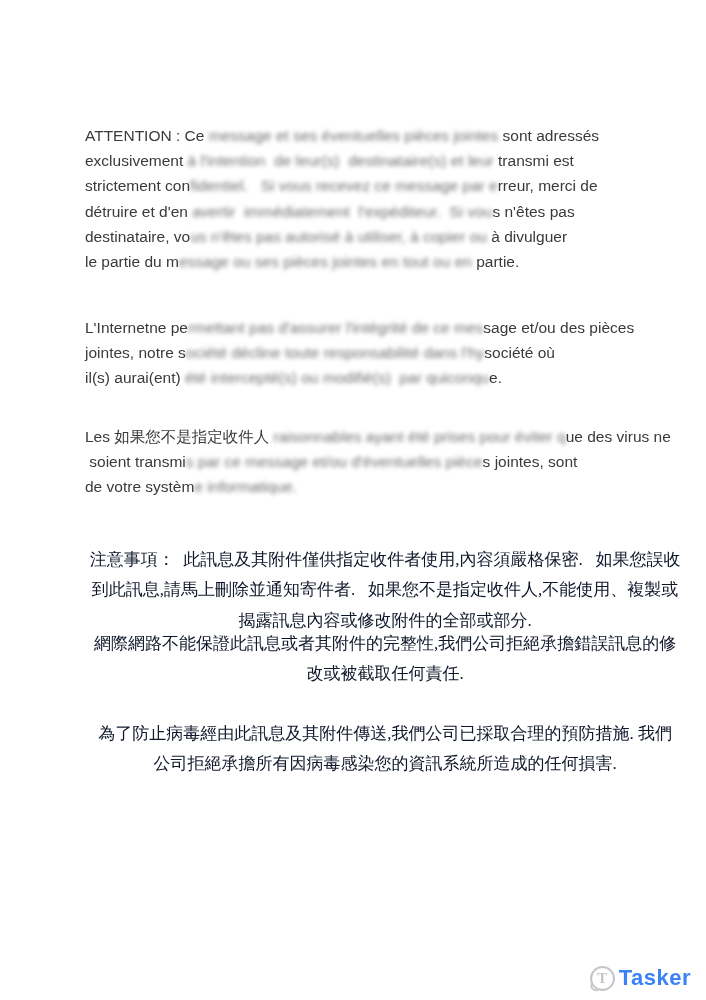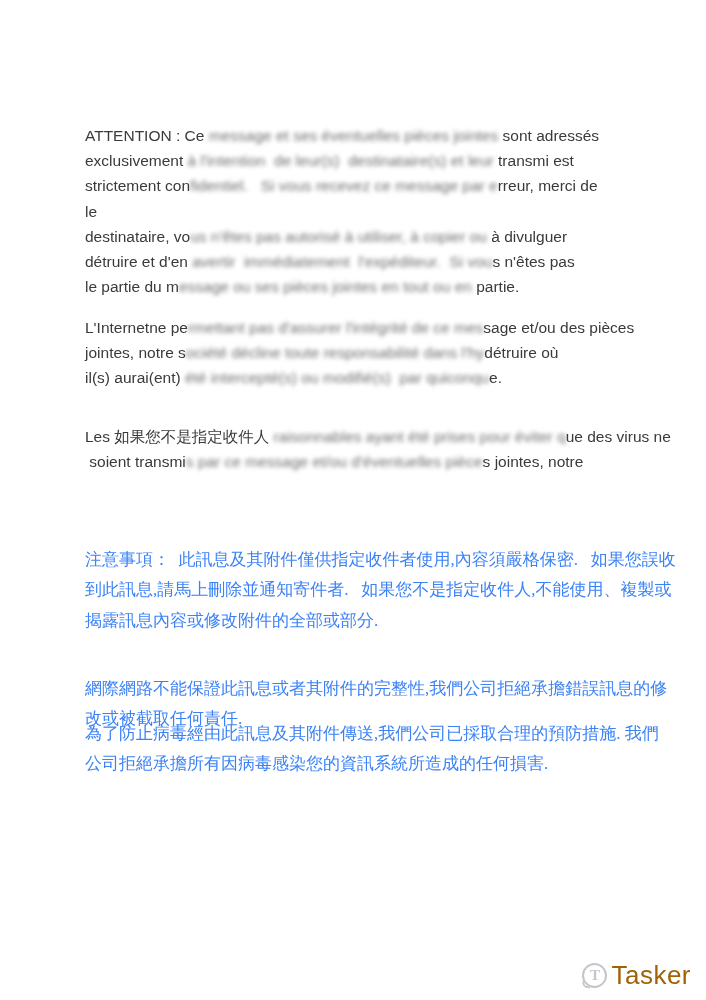--- a/index.html
+++ b/index.html
@@ -25,35 +25,36 @@
   }
   .lang-fr {
     font-family: "Liberation Sans", sans-serif;
     font-size: 15.5px;
     color: #3a3a3a;
   }
   .lang-fr .line { line-height: 25.2px; height: 25.2px; }
   .lang-zh {
     font-family: "Liberation Serif", "DejaVu Serif", serif;
     font-size: 17px;
-    color: #3b82f6;
+    color: #0f172a;
+    text-align: center;
   }
   .lang-zh .line { line-height: 30.4px; height: 30.4px; }
   .seg { filter: blur(0.3px); margin-top: 32px; }
   .lang-zh .seg { filter: blur(0.55px); }
   .seg.redacted {
     filter: blur(2.3px);
     color: #6f6f6f;
   }
   
   .para-0 { top: 123px; }
   .para-1 { top: 315px; }
   .para-2 { top: 424px; }
   .para-3 { top: 545px; }
-  .para-4 { top: 674px; }
+  .para-4 { top: 629px; }
   .para-5 { top: 719px; }
 
   
   .watermark {
     position: absolute;
     right: 15px; bottom: 9px;
     display: flex; align-items: center;
     color: #c5c5ca;
     user-select: none;
   }
@@ -78,48 +79,48 @@
   }
   .wm-letter {
     font-family: "Liberation Serif", serif;
     font-weight: 700;
     font-size: 15px;
     line-height: 1;
     color: #c5c5ca;
   }
   .wm-text {
     font-family: "Liberation Sans", sans-serif;
-    font-weight: 400;
-    font-size: 26px;
+    font-weight: 700;
+    font-size: 22px;
     letter-spacing: 0.5px;
-    color: #a16207;
+    color: #3b82f6;
   }
 </style>
 </head>
 <body>
 
 <div class="page">
   <div id="document-content">
       <div class="para para-0 lang-fr">
         <span class="line"><span class="seg">ATTENTION : Ce</span><span class="seg redacted"> message et ses éventuelles pièces jointes </span><span class="seg">sont adressés</span></span>
         <span class="line"><span class="seg">exclusivement </span><span class="seg redacted">à l'intention  de leur(s)  destinataire(s) et leur</span><span class="seg"> transmi est</span></span>
         <span class="line"><span class="seg">strictement con</span><span class="seg redacted">fidentiel.   Si vous recevez ce message par e</span><span class="seg">rreur, merci de</span></span>
-        <span class="line"><span class="seg">le</span></span>
+        <span class="line"><span class="seg">détruire et d'en</span><span class="seg redacted"> avertir  immédiatement  l'expéditeur.  Si vou</span><span class="seg">s n'êtes pas</span></span>
         <span class="line"><span class="seg">destinataire, vo</span><span class="seg redacted">us n'êtes pas autorisé à utiliser, à copier ou</span><span class="seg"> à divulguer</span></span>
-        <span class="line"><span class="seg">détruire et d'en</span><span class="seg redacted"> avertir  immédiatement  l'expéditeur.  Si vou</span><span class="seg">s n'êtes pas</span></span>
         <span class="line"><span class="seg">le partie du m</span><span class="seg redacted">essage ou ses pièces jointes en tout ou en</span><span class="seg"> partie.</span></span>
       </div>
       <div class="para para-1 lang-fr">
         <span class="line"><span class="seg">L'Internetne pe</span><span class="seg redacted">rmettant pas d'assurer l'intégrité de ce mes</span><span class="seg">sage et/ou des pièces</span></span>
-        <span class="line"><span class="seg">jointes, notre s</span><span class="seg redacted">ociété décline toute responsabilité dans l'hy</span><span class="seg">détruire où</span></span>
+        <span class="line"><span class="seg">jointes, notre s</span><span class="seg redacted">ociété décline toute responsabilité dans l'hy</span><span class="seg">société où</span></span>
         <span class="line"><span class="seg">il(s) aurai(ent) </span><span class="seg redacted">été intercepté(s) ou modifié(s)  par quiconqu</span><span class="seg">e.</span></span>
       </div>
       <div class="para para-2 lang-fr">
         <span class="line"><span class="seg">Les 如果您不是指定收件人 </span><span class="seg redacted">raisonnables ayant été prises pour éviter q</span><span class="seg">ue des virus ne</span></span>
-        <span class="line"><span class="seg"> soient transmi</span><span class="seg redacted">s par ce message et/ou d'éventuelles pièce</span><span class="seg">s jointes, notre</span></span>
+        <span class="line"><span class="seg"> soient transmi</span><span class="seg redacted">s par ce message et/ou d'éventuelles pièce</span><span class="seg">s jointes, sont</span></span>
+        <span class="line"><span class="seg">de votre systèm</span><span class="seg redacted">e informatique.</span></span>
       </div>
       <div class="para para-3 lang-zh">
         <span class="line"><span class="seg">注意事項：  此訊息及其附件僅供指定收件者使用,內容須嚴格保密.   如果您誤收</span></span>
         <span class="line"><span class="seg">到此訊息,請馬上刪除並通知寄件者.   如果您不是指定收件人,不能使用、複製或</span></span>
         <span class="line"><span class="seg">揭露訊息內容或修改附件的全部或部分.</span></span>
       </div>
       <div class="para para-4 lang-zh">
         <span class="line"><span class="seg">網際網路不能保證此訊息或者其附件的完整性,我們公司拒絕承擔錯誤訊息的修</span></span>
         <span class="line"><span class="seg">改或被截取任何責任.</span></span>
       </div>

